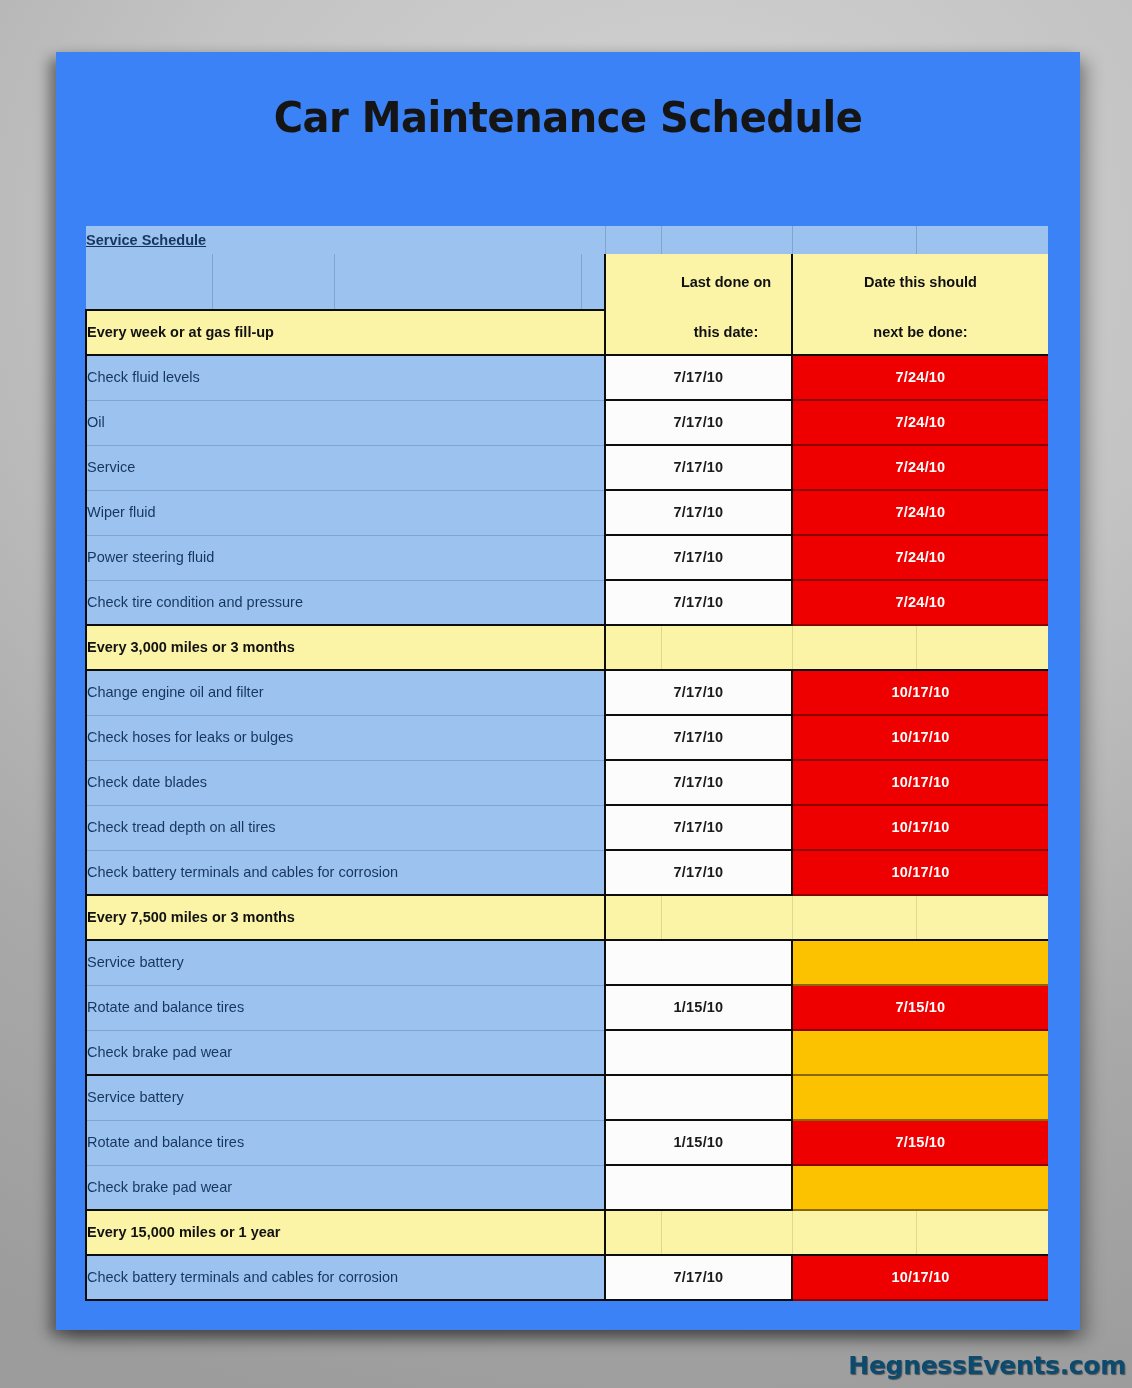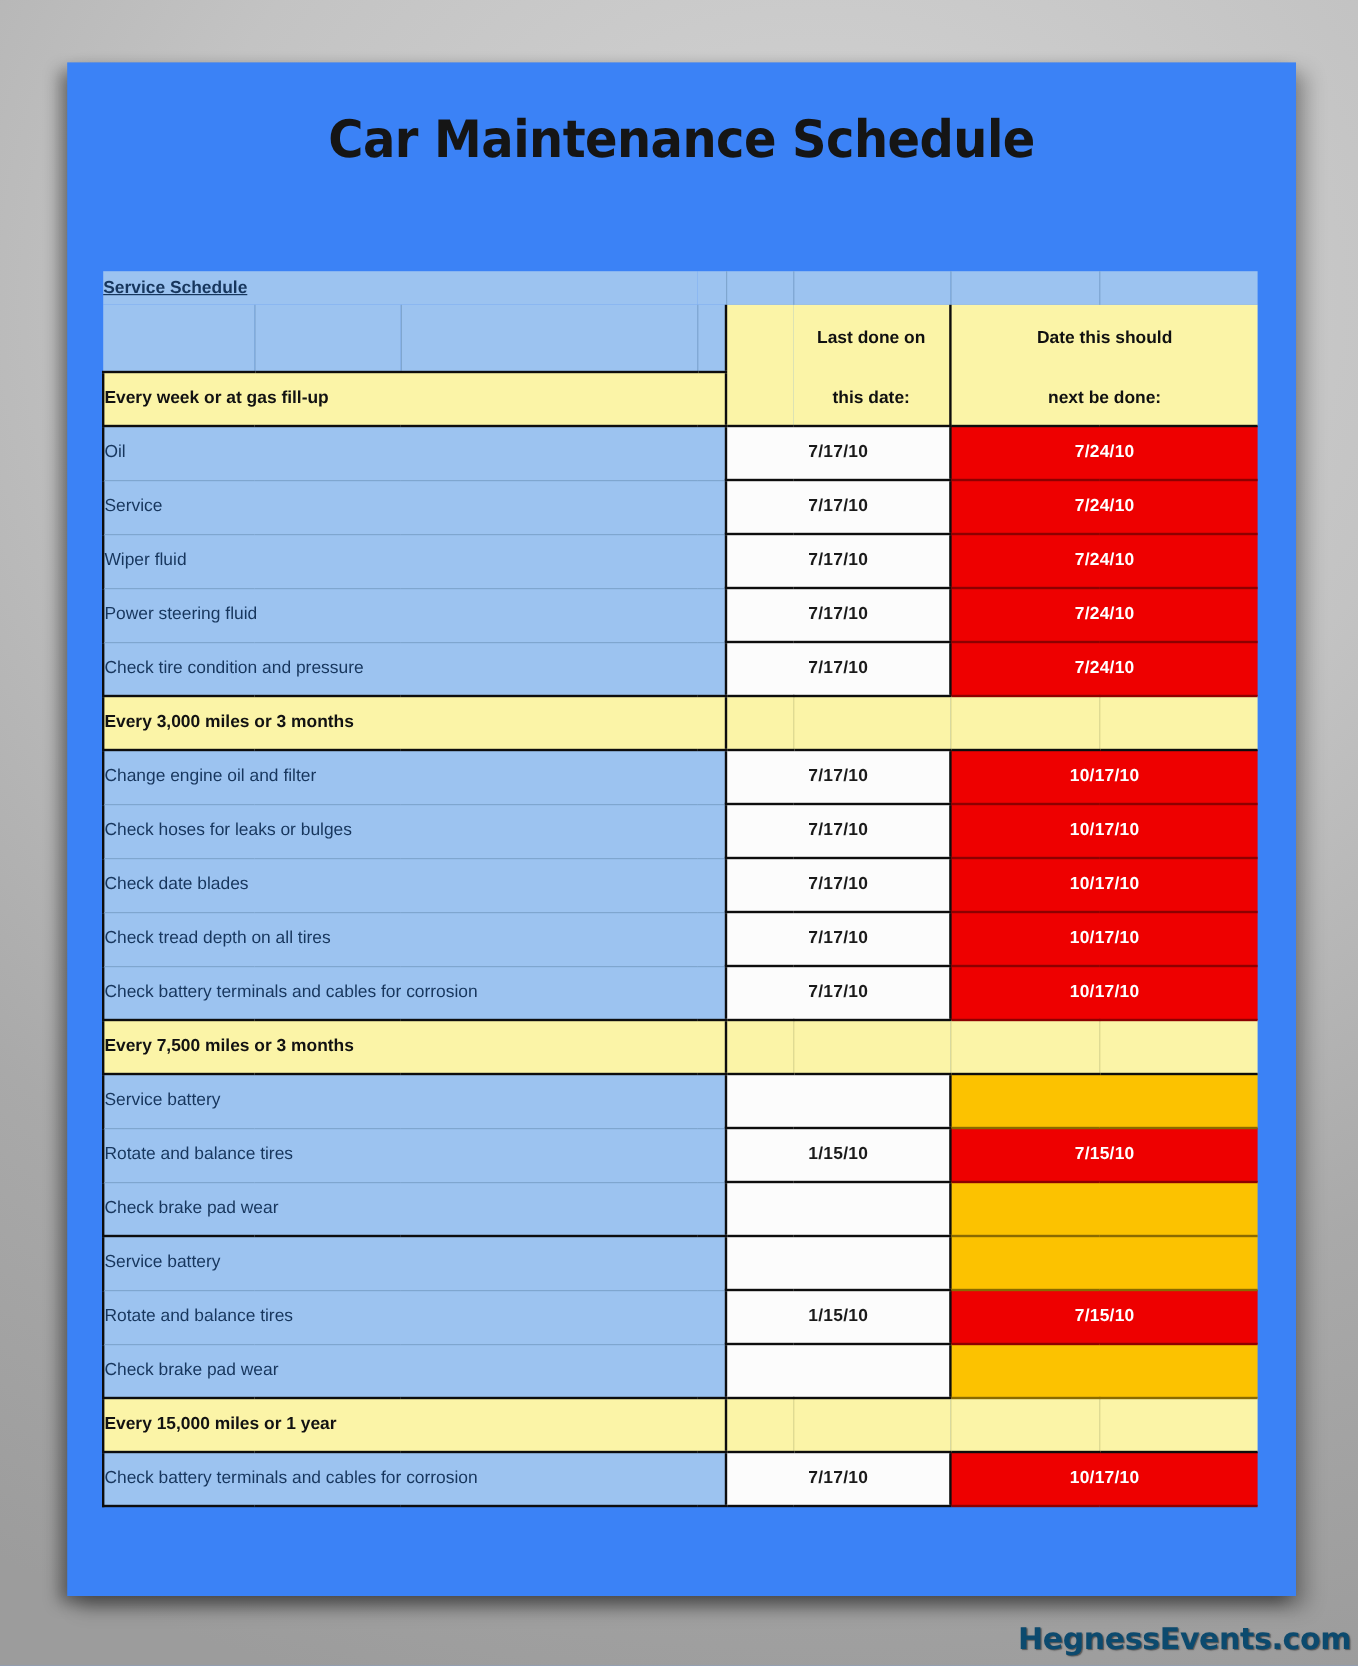--- a/index.html
+++ b/index.html
@@ -184,20 +184,25 @@
       </tr>
 
       <tr class="sectrow">
         <td class="yellow sect-lbl gl-dark-l gl-top gl-bot" colspan="4">Every week or at gas fill-up</td>
         <td class="yellow gl-dark-l gl-bot"></td>
         <td class="yellow hdr-txt gl-dark-r gl-bot">this date:</td>
         <td class="yellow hdr-txt gl-bot" colspan="2">next be done:</td>
       </tr>
 
       <tr class="datarow">
+        <td class="blue lbl gl-dark-l gl-bot-thin" colspan="4">Check fluid levels</td>
+        <td class="white datecell gl-dark-l gl-bot" colspan="2">7/17/10</td>
+        <td class="red datecell gl-dark-l gl-bot-red" colspan="2">7/24/10</td>
+      </tr>
+      <tr class="datarow">
         <td class="blue lbl gl-dark-l gl-bot-thin" colspan="4">Oil</td>
         <td class="white datecell gl-dark-l gl-bot" colspan="2">7/17/10</td>
         <td class="red datecell gl-dark-l gl-bot-red" colspan="2">7/24/10</td>
       </tr>
       <tr class="datarow">
         <td class="blue lbl gl-dark-l gl-bot-thin" colspan="4">Service</td>
         <td class="white datecell gl-dark-l gl-bot" colspan="2">7/17/10</td>
         <td class="red datecell gl-dark-l gl-bot-red" colspan="2">7/24/10</td>
       </tr>
       <tr class="datarow">

